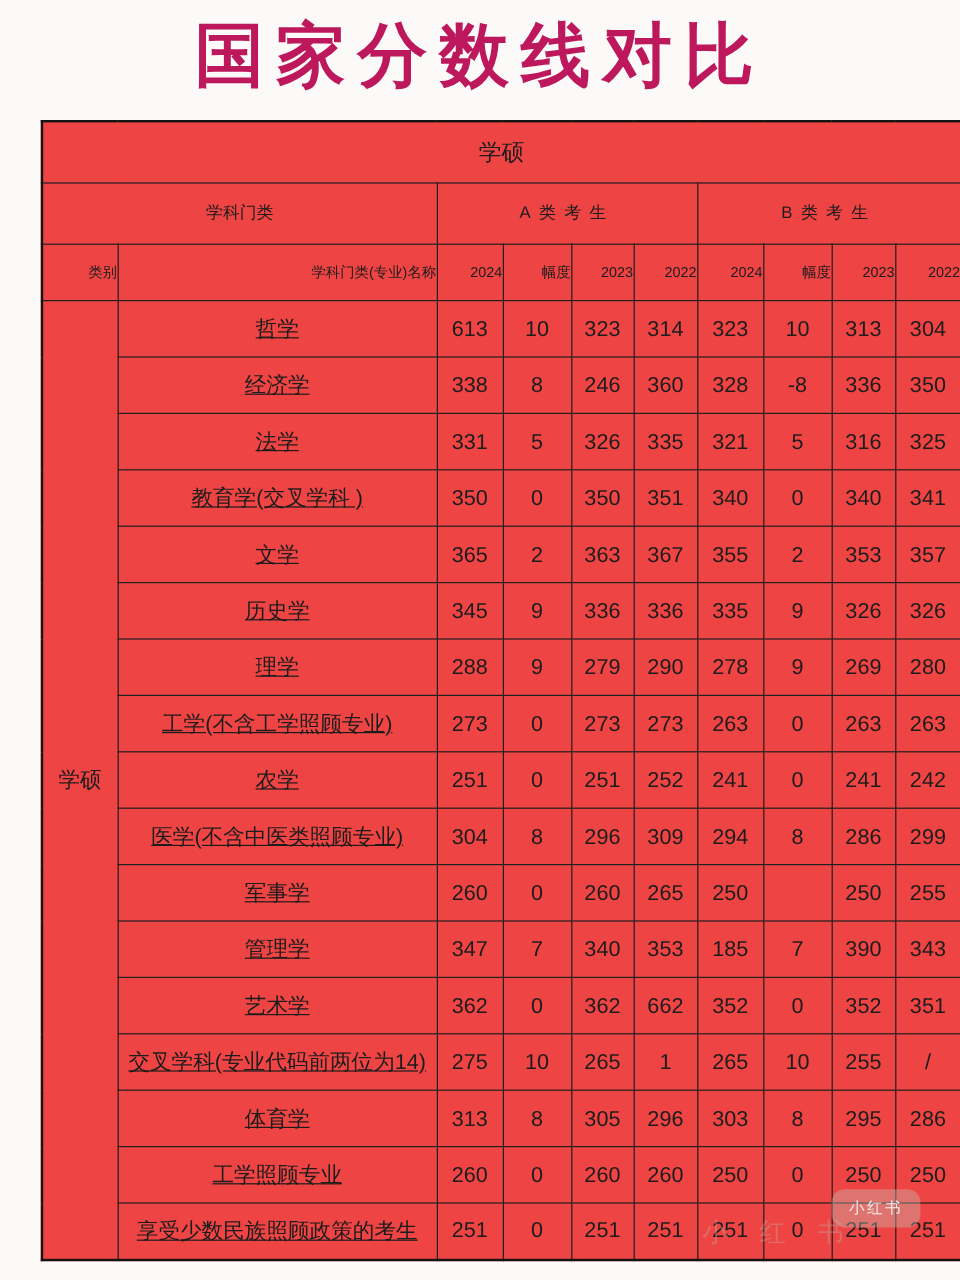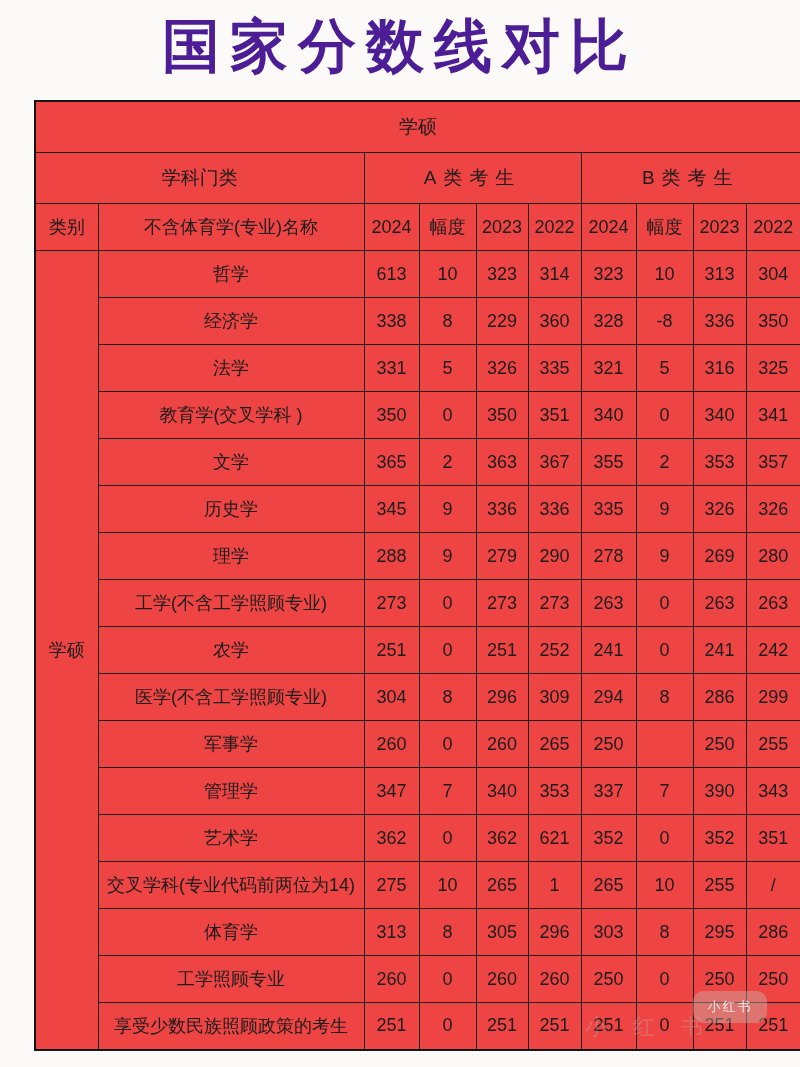--- a/index.html
+++ b/index.html
@@ -20,21 +20,21 @@
   }
   .page-title {
     position: absolute;
     top: 8px;
     left: 0;
     width: 800px;
     text-align: center;
     font-size: 58px;
     font-weight: bold;
     letter-spacing: 10px;
-    color: #4c1d95;
+    color: #be185d;
     white-space: nowrap;
   }
   table.score-table {
     position: absolute;
     left: 34px;
     top: 100px;
     width: 766px;
     border-collapse: collapse;
     table-layout: fixed;
     background: #ef4444;
@@ -47,26 +47,26 @@
     font-weight: normal;
     font-size: 18px;
     padding: 0;
     overflow: hidden;
     white-space: nowrap;
   }
   table.score-table {
     border: 2.5px solid #141414;
   }
   tr.hdr-row-1 th { height: 50px; font-size: 19px; }
-  tr.hdr-row-2 th { height: 50px; font-size: 19px; }
-  tr.hdr-row-3 th { height: 46px; font-size: 18px; }
+  tr.hdr-row-2 th { height: 50px; font-size: 14px; }
+  tr.hdr-row-3 th { height: 46px; font-size: 12px; text-align: right; }
   tbody tr { height: 47px; }
   th.spaced { letter-spacing: 7px; }
   td.cat-cell { font-size: 18px; }
-  td.name-cell { font-size: 17px; }
+  td.name-cell { font-size: 17px; text-decoration: underline; }
   td.num-cell { font-size: 18px; }
   .watermark-pill {
     position: absolute;
     left: 693px;
     top: 991px;
     width: 74px;
     height: 32px;
     border-radius: 11px;
     background: rgba(196, 190, 180, 0.40);
     display: flex;
@@ -112,21 +112,21 @@
       <tr class="hdr-row-1">
         <th colspan="10">学硕</th>
       </tr>
       <tr class="hdr-row-2">
         <th colspan="2">学科门类</th>
         <th colspan="4" class="spaced">A类考生</th>
         <th colspan="4" class="spaced">B类考生</th>
       </tr>
       <tr class="hdr-row-3">
         <th>类别</th>
-        <th>不含体育学(专业)名称</th>
+        <th>学科门类(专业)名称</th>
         <th>2024</th>
         <th>幅度</th>
         <th>2023</th>
         <th>2022</th>
         <th>2024</th>
         <th>幅度</th>
         <th>2023</th>
         <th>2022</th>
       </tr>
     </thead>
@@ -140,21 +140,21 @@
           <td class="num-cell">314</td>
           <td class="num-cell">323</td>
           <td class="num-cell">10</td>
           <td class="num-cell">313</td>
           <td class="num-cell">304</td>
         </tr>
         <tr>
           <td class="name-cell">经济学</td>
           <td class="num-cell">338</td>
           <td class="num-cell">8</td>
-          <td class="num-cell">229</td>
+          <td class="num-cell">246</td>
           <td class="num-cell">360</td>
           <td class="num-cell">328</td>
           <td class="num-cell">-8</td>
           <td class="num-cell">336</td>
           <td class="num-cell">350</td>
         </tr>
         <tr>
           <td class="name-cell">法学</td>
           <td class="num-cell">331</td>
           <td class="num-cell">5</td>
@@ -225,21 +225,21 @@
           <td class="num-cell">251</td>
           <td class="num-cell">0</td>
           <td class="num-cell">251</td>
           <td class="num-cell">252</td>
           <td class="num-cell">241</td>
           <td class="num-cell">0</td>
           <td class="num-cell">241</td>
           <td class="num-cell">242</td>
         </tr>
         <tr>
-          <td class="name-cell">医学(不含工学照顾专业)</td>
+          <td class="name-cell">医学(不含中医类照顾专业)</td>
           <td class="num-cell">304</td>
           <td class="num-cell">8</td>
           <td class="num-cell">296</td>
           <td class="num-cell">309</td>
           <td class="num-cell">294</td>
           <td class="num-cell">8</td>
           <td class="num-cell">286</td>
           <td class="num-cell">299</td>
         </tr>
         <tr>
@@ -252,31 +252,31 @@
           <td class="num-cell"></td>
           <td class="num-cell">250</td>
           <td class="num-cell">255</td>
         </tr>
         <tr>
           <td class="name-cell">管理学</td>
           <td class="num-cell">347</td>
           <td class="num-cell">7</td>
           <td class="num-cell">340</td>
           <td class="num-cell">353</td>
-          <td class="num-cell">337</td>
+          <td class="num-cell">185</td>
           <td class="num-cell">7</td>
           <td class="num-cell">390</td>
           <td class="num-cell">343</td>
         </tr>
         <tr>
           <td class="name-cell">艺术学</td>
           <td class="num-cell">362</td>
           <td class="num-cell">0</td>
           <td class="num-cell">362</td>
-          <td class="num-cell">621</td>
+          <td class="num-cell">662</td>
           <td class="num-cell">352</td>
           <td class="num-cell">0</td>
           <td class="num-cell">352</td>
           <td class="num-cell">351</td>
         </tr>
         <tr>
           <td class="name-cell">交叉学科(专业代码前两位为14)</td>
           <td class="num-cell">275</td>
           <td class="num-cell">10</td>
           <td class="num-cell">265</td>

